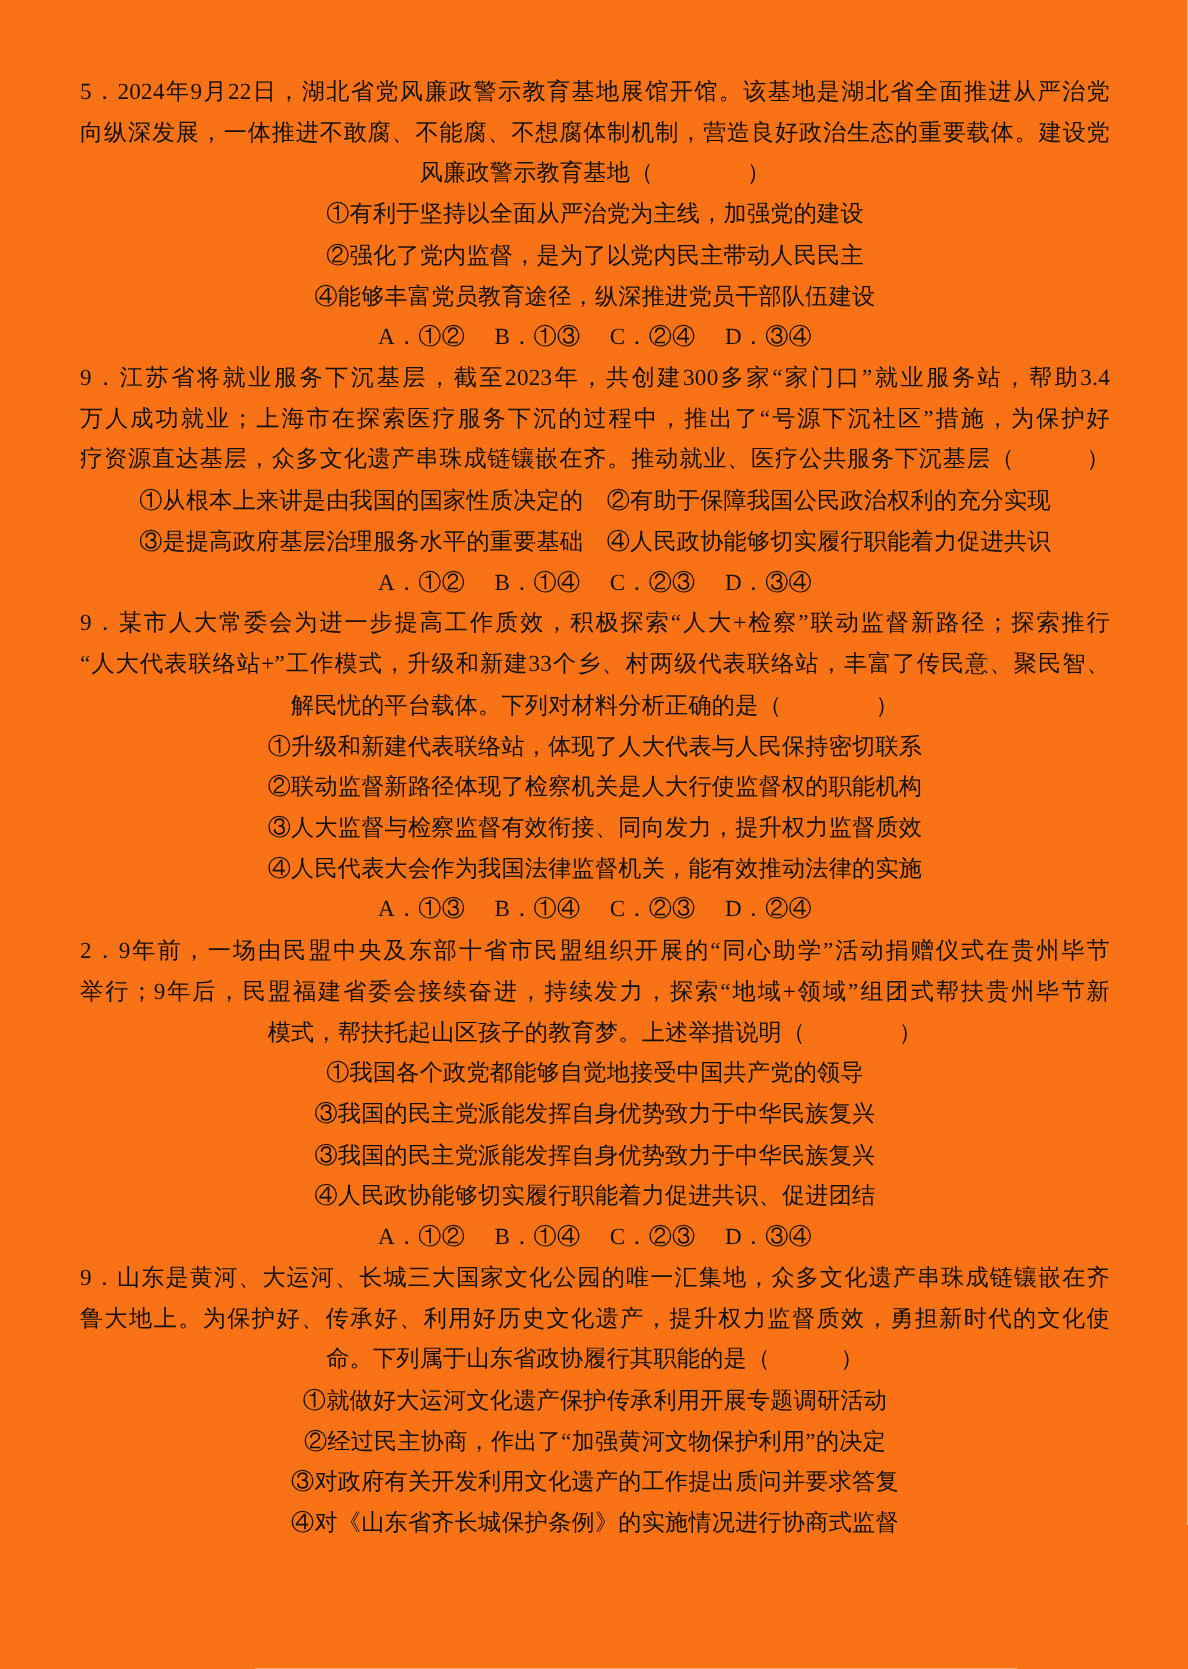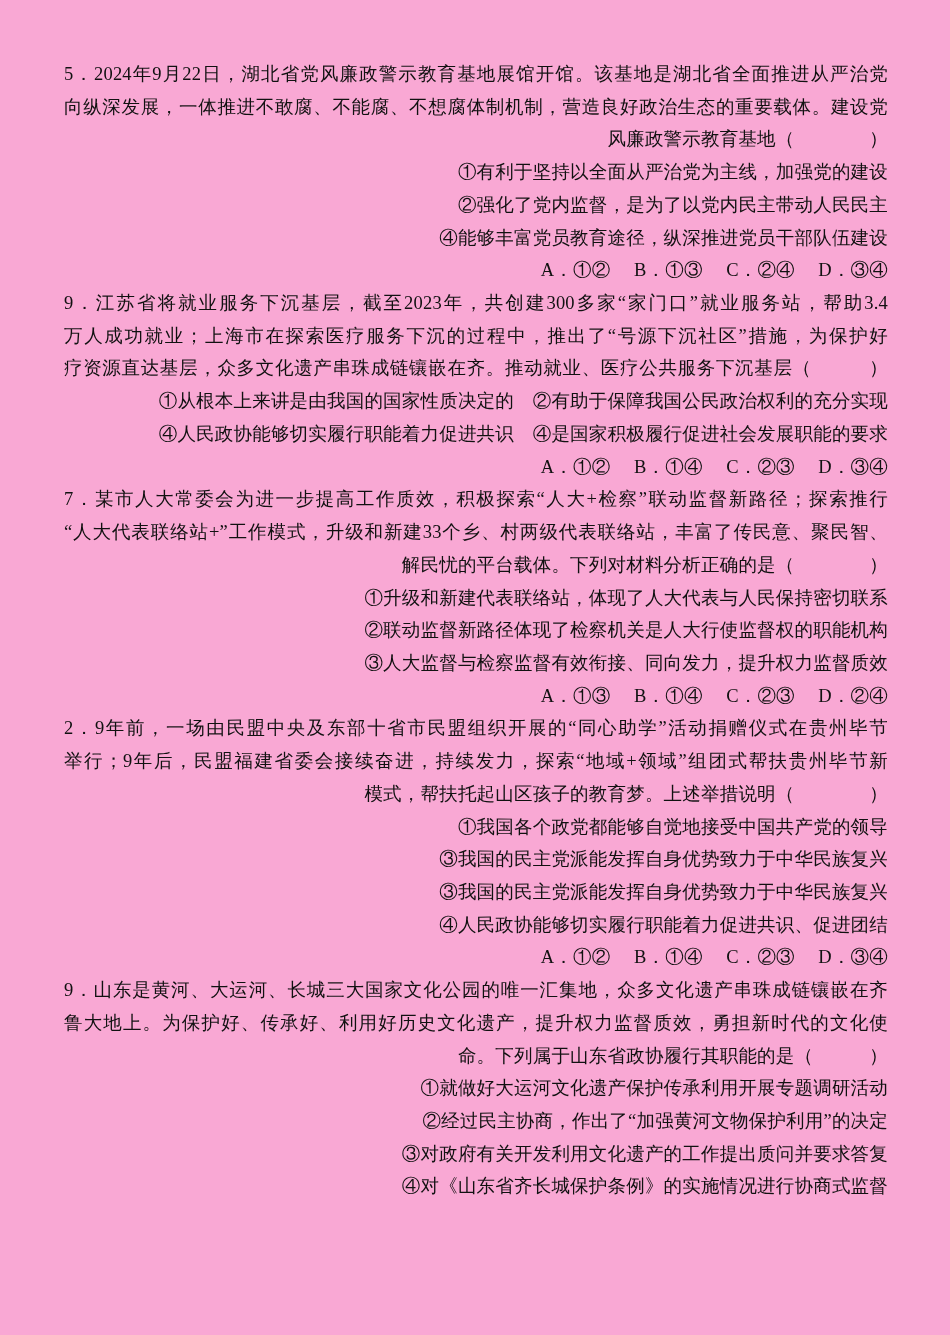--- a/index.html
+++ b/index.html
@@ -5,37 +5,37 @@
   * { margin: 0; padding: 0; box-sizing: border-box; }
   html, body {
     width: 950px;
     background: #ffffff;
     font-family: "Liberation Serif", "DejaVu Serif", serif;
   }
   #exam-page {
     position: relative;
     width: 950px;
     height: 1335px;
-    background: #f9a8d4;
+    background: #f97316;
     overflow: hidden;
   }
   #question-list {
     position: absolute;
     left: 64px;
     top: 58px;
     width: 824px;
     color: #111111;
   }
   .question { margin: 0; }
   .line {
     height: 32.72px;
     line-height: 32.72px;
     font-size: 18.5px;
     overflow: hidden;
-    text-align: right;
+    text-align: center;
     color: #111111;
     letter-spacing: 0.2px;
   }
   .line.fill {
     text-align: justify;
     text-align-last: justify;
   }
 </style>
 </head>
 <body>
@@ -49,30 +49,31 @@
         <div class="line">①有利于坚持以全面从严治党为主线，加强党的建设</div>
         <div class="line">②强化了党内监督，是为了以党内民主带动人民民主</div>
         <div class="line">④能够丰富党员教育途径，纵深推进党员干部队伍建设</div>
         <div class="line">A．①②　 B．①③　 C．②④　 D．③④</div>
       </div>
       <div class="question">
         <div class="line fill">9．江苏省将就业服务下沉基层，截至2023年，共创建300多家“家门口”就业服务站，帮助3.4</div>
         <div class="line fill">万人成功就业；上海市在探索医疗服务下沉的过程中，推出了“号源下沉社区”措施，为保护好</div>
         <div class="line fill">疗资源直达基层，众多文化遗产串珠成链镶嵌在齐。推动就业、医疗公共服务下沉基层（　　　）</div>
         <div class="line">①从根本上来讲是由我国的国家性质决定的　②有助于保障我国公民政治权利的充分实现</div>
-        <div class="line">④人民政协能够切实履行职能着力促进共识　④是国家积极履行促进社会发展职能的要求</div>
+        <div class="line">③是提高政府基层治理服务水平的重要基础　④人民政协能够切实履行职能着力促进共识</div>
         <div class="line">A．①②　 B．①④　 C．②③　 D．③④</div>
       </div>
       <div class="question">
-        <div class="line fill">7．某市人大常委会为进一步提高工作质效，积极探索“人大+检察”联动监督新路径；探索推行</div>
+        <div class="line fill">9．某市人大常委会为进一步提高工作质效，积极探索“人大+检察”联动监督新路径；探索推行</div>
         <div class="line fill">“人大代表联络站+”工作模式，升级和新建33个乡、村两级代表联络站，丰富了传民意、聚民智、</div>
         <div class="line">解民忧的平台载体。下列对材料分析正确的是（　　　　）</div>
         <div class="line">①升级和新建代表联络站，体现了人大代表与人民保持密切联系</div>
         <div class="line">②联动监督新路径体现了检察机关是人大行使监督权的职能机构</div>
         <div class="line">③人大监督与检察监督有效衔接、同向发力，提升权力监督质效</div>
+        <div class="line">④人民代表大会作为我国法律监督机关，能有效推动法律的实施</div>
         <div class="line">A．①③　 B．①④　 C．②③　 D．②④</div>
       </div>
       <div class="question">
         <div class="line fill">2．9年前，一场由民盟中央及东部十省市民盟组织开展的“同心助学”活动捐赠仪式在贵州毕节</div>
         <div class="line fill">举行；9年后，民盟福建省委会接续奋进，持续发力，探索“地域+领域”组团式帮扶贵州毕节新</div>
         <div class="line">模式，帮扶托起山区孩子的教育梦。上述举措说明（　　　　）</div>
         <div class="line">①我国各个政党都能够自觉地接受中国共产党的领导</div>
         <div class="line">③我国的民主党派能发挥自身优势致力于中华民族复兴</div>
         <div class="line">③我国的民主党派能发挥自身优势致力于中华民族复兴</div>
         <div class="line">④人民政协能够切实履行职能着力促进共识、促进团结</div>

